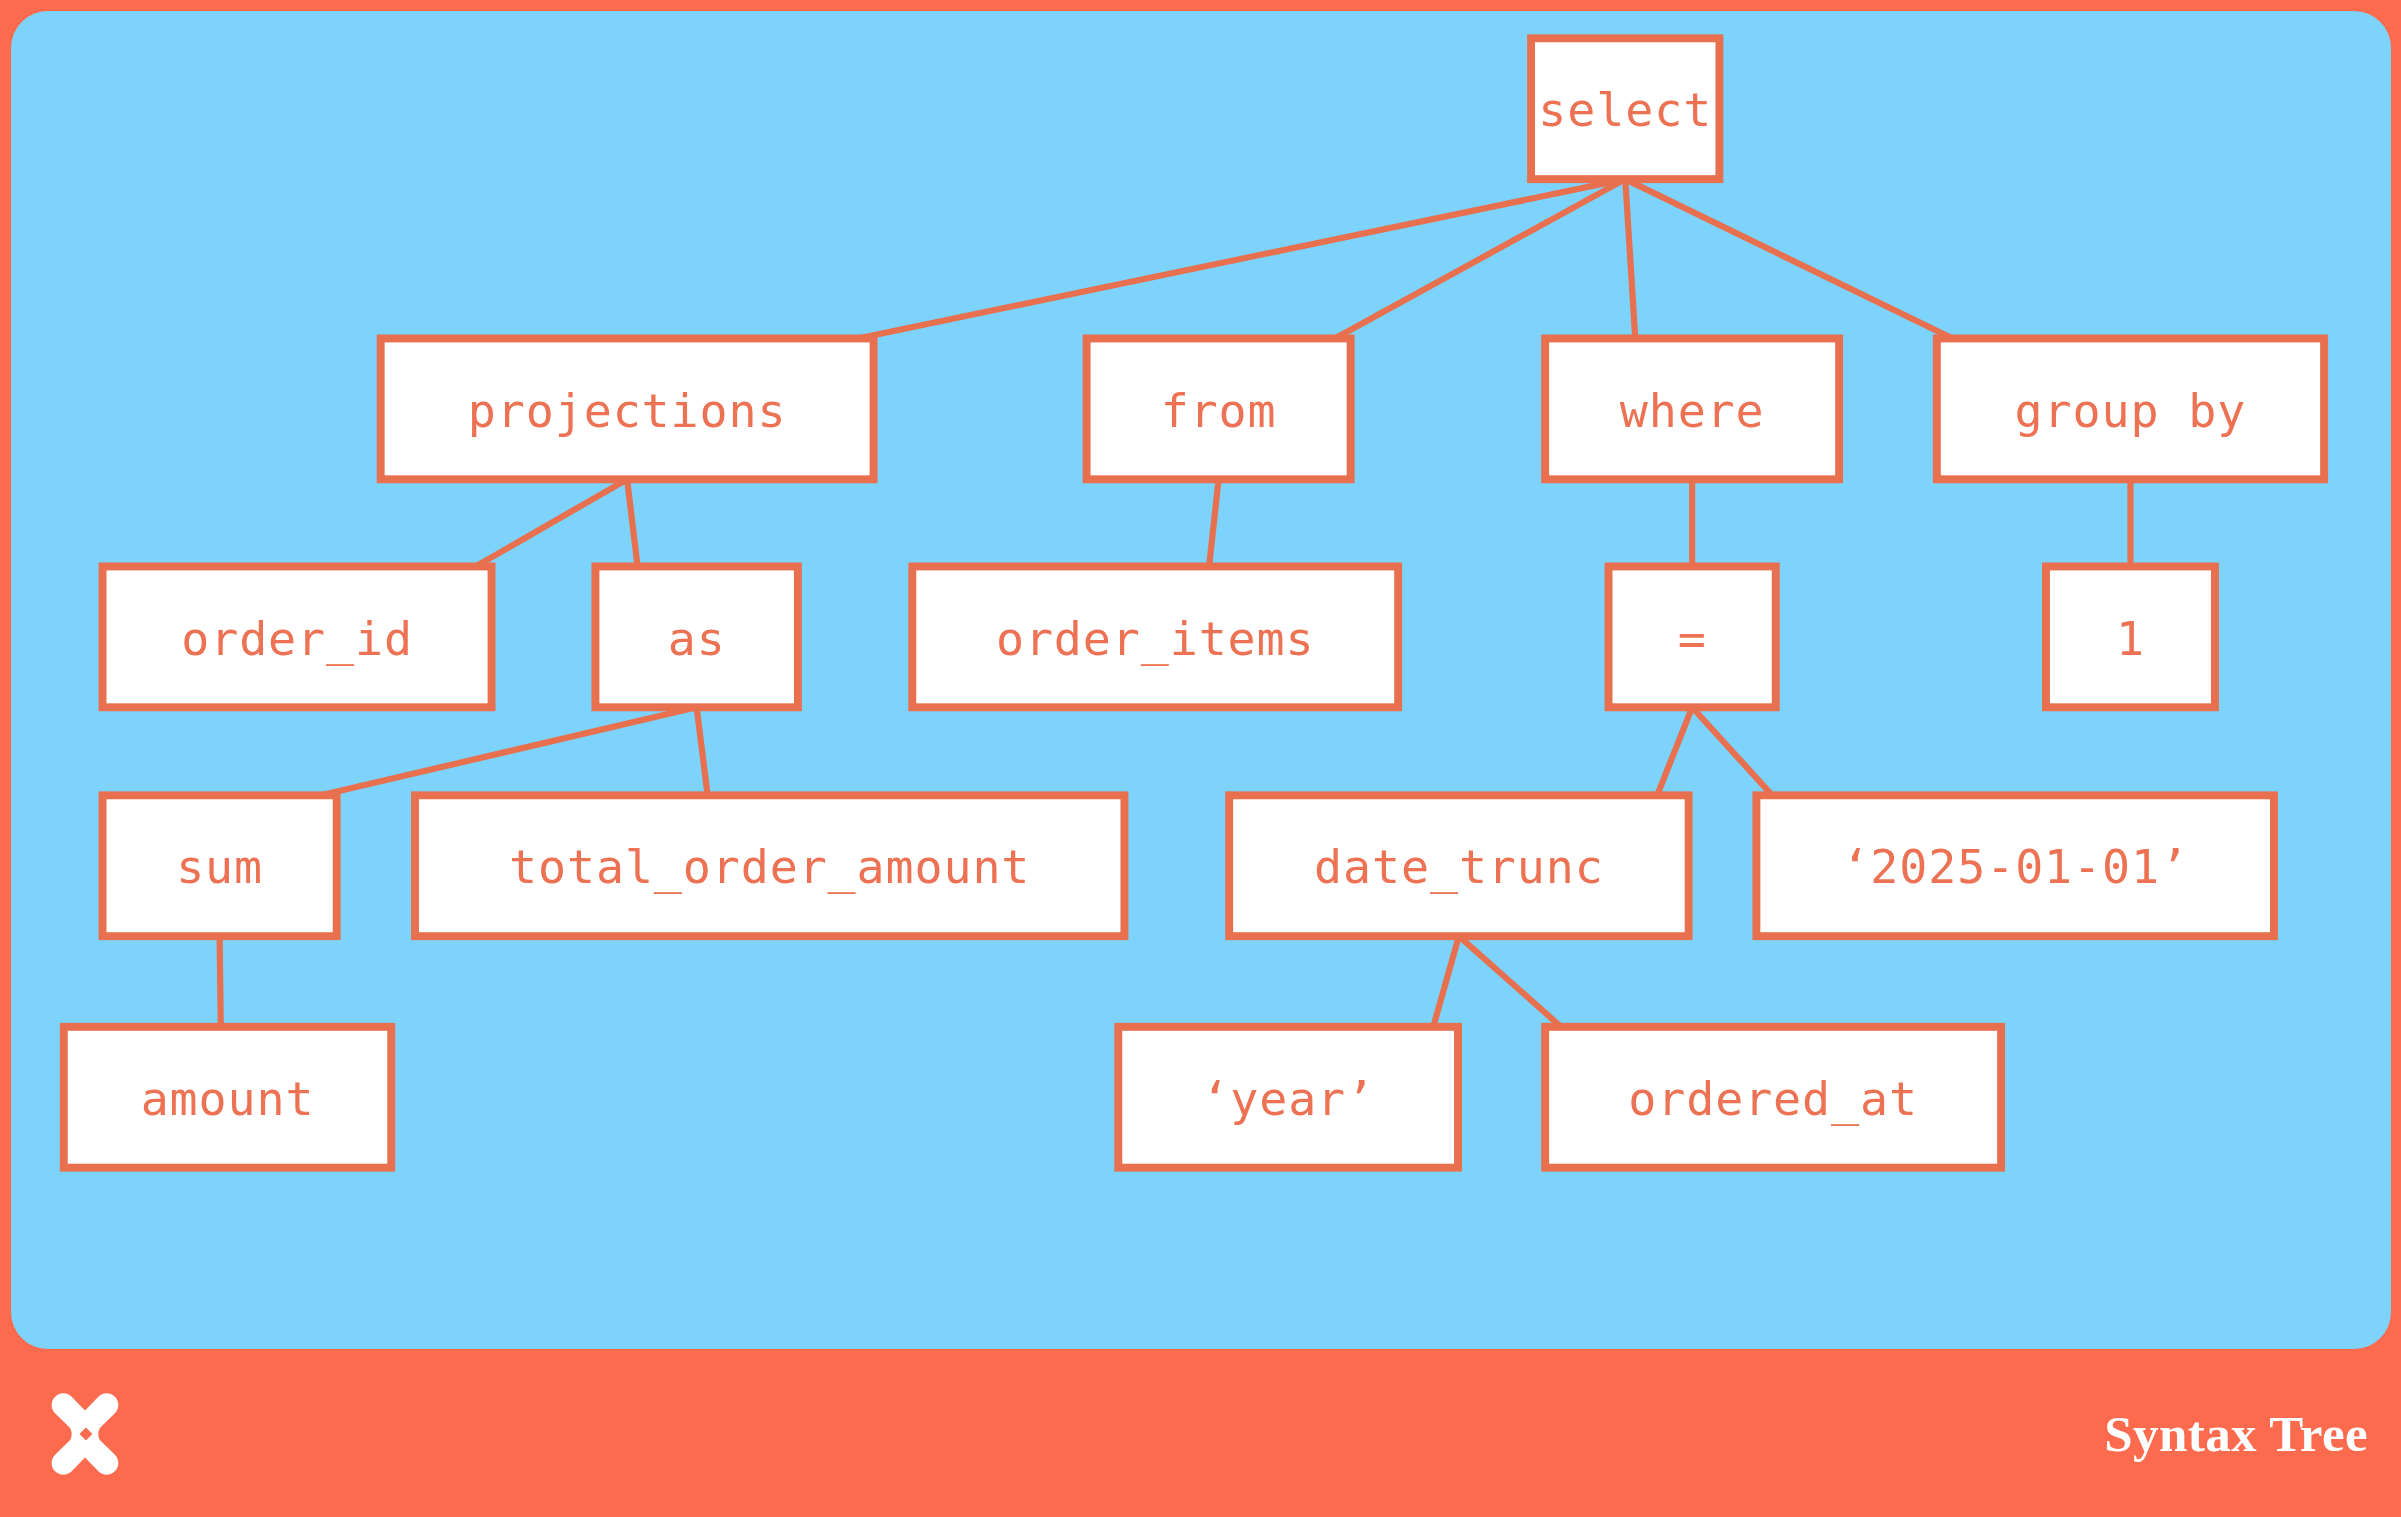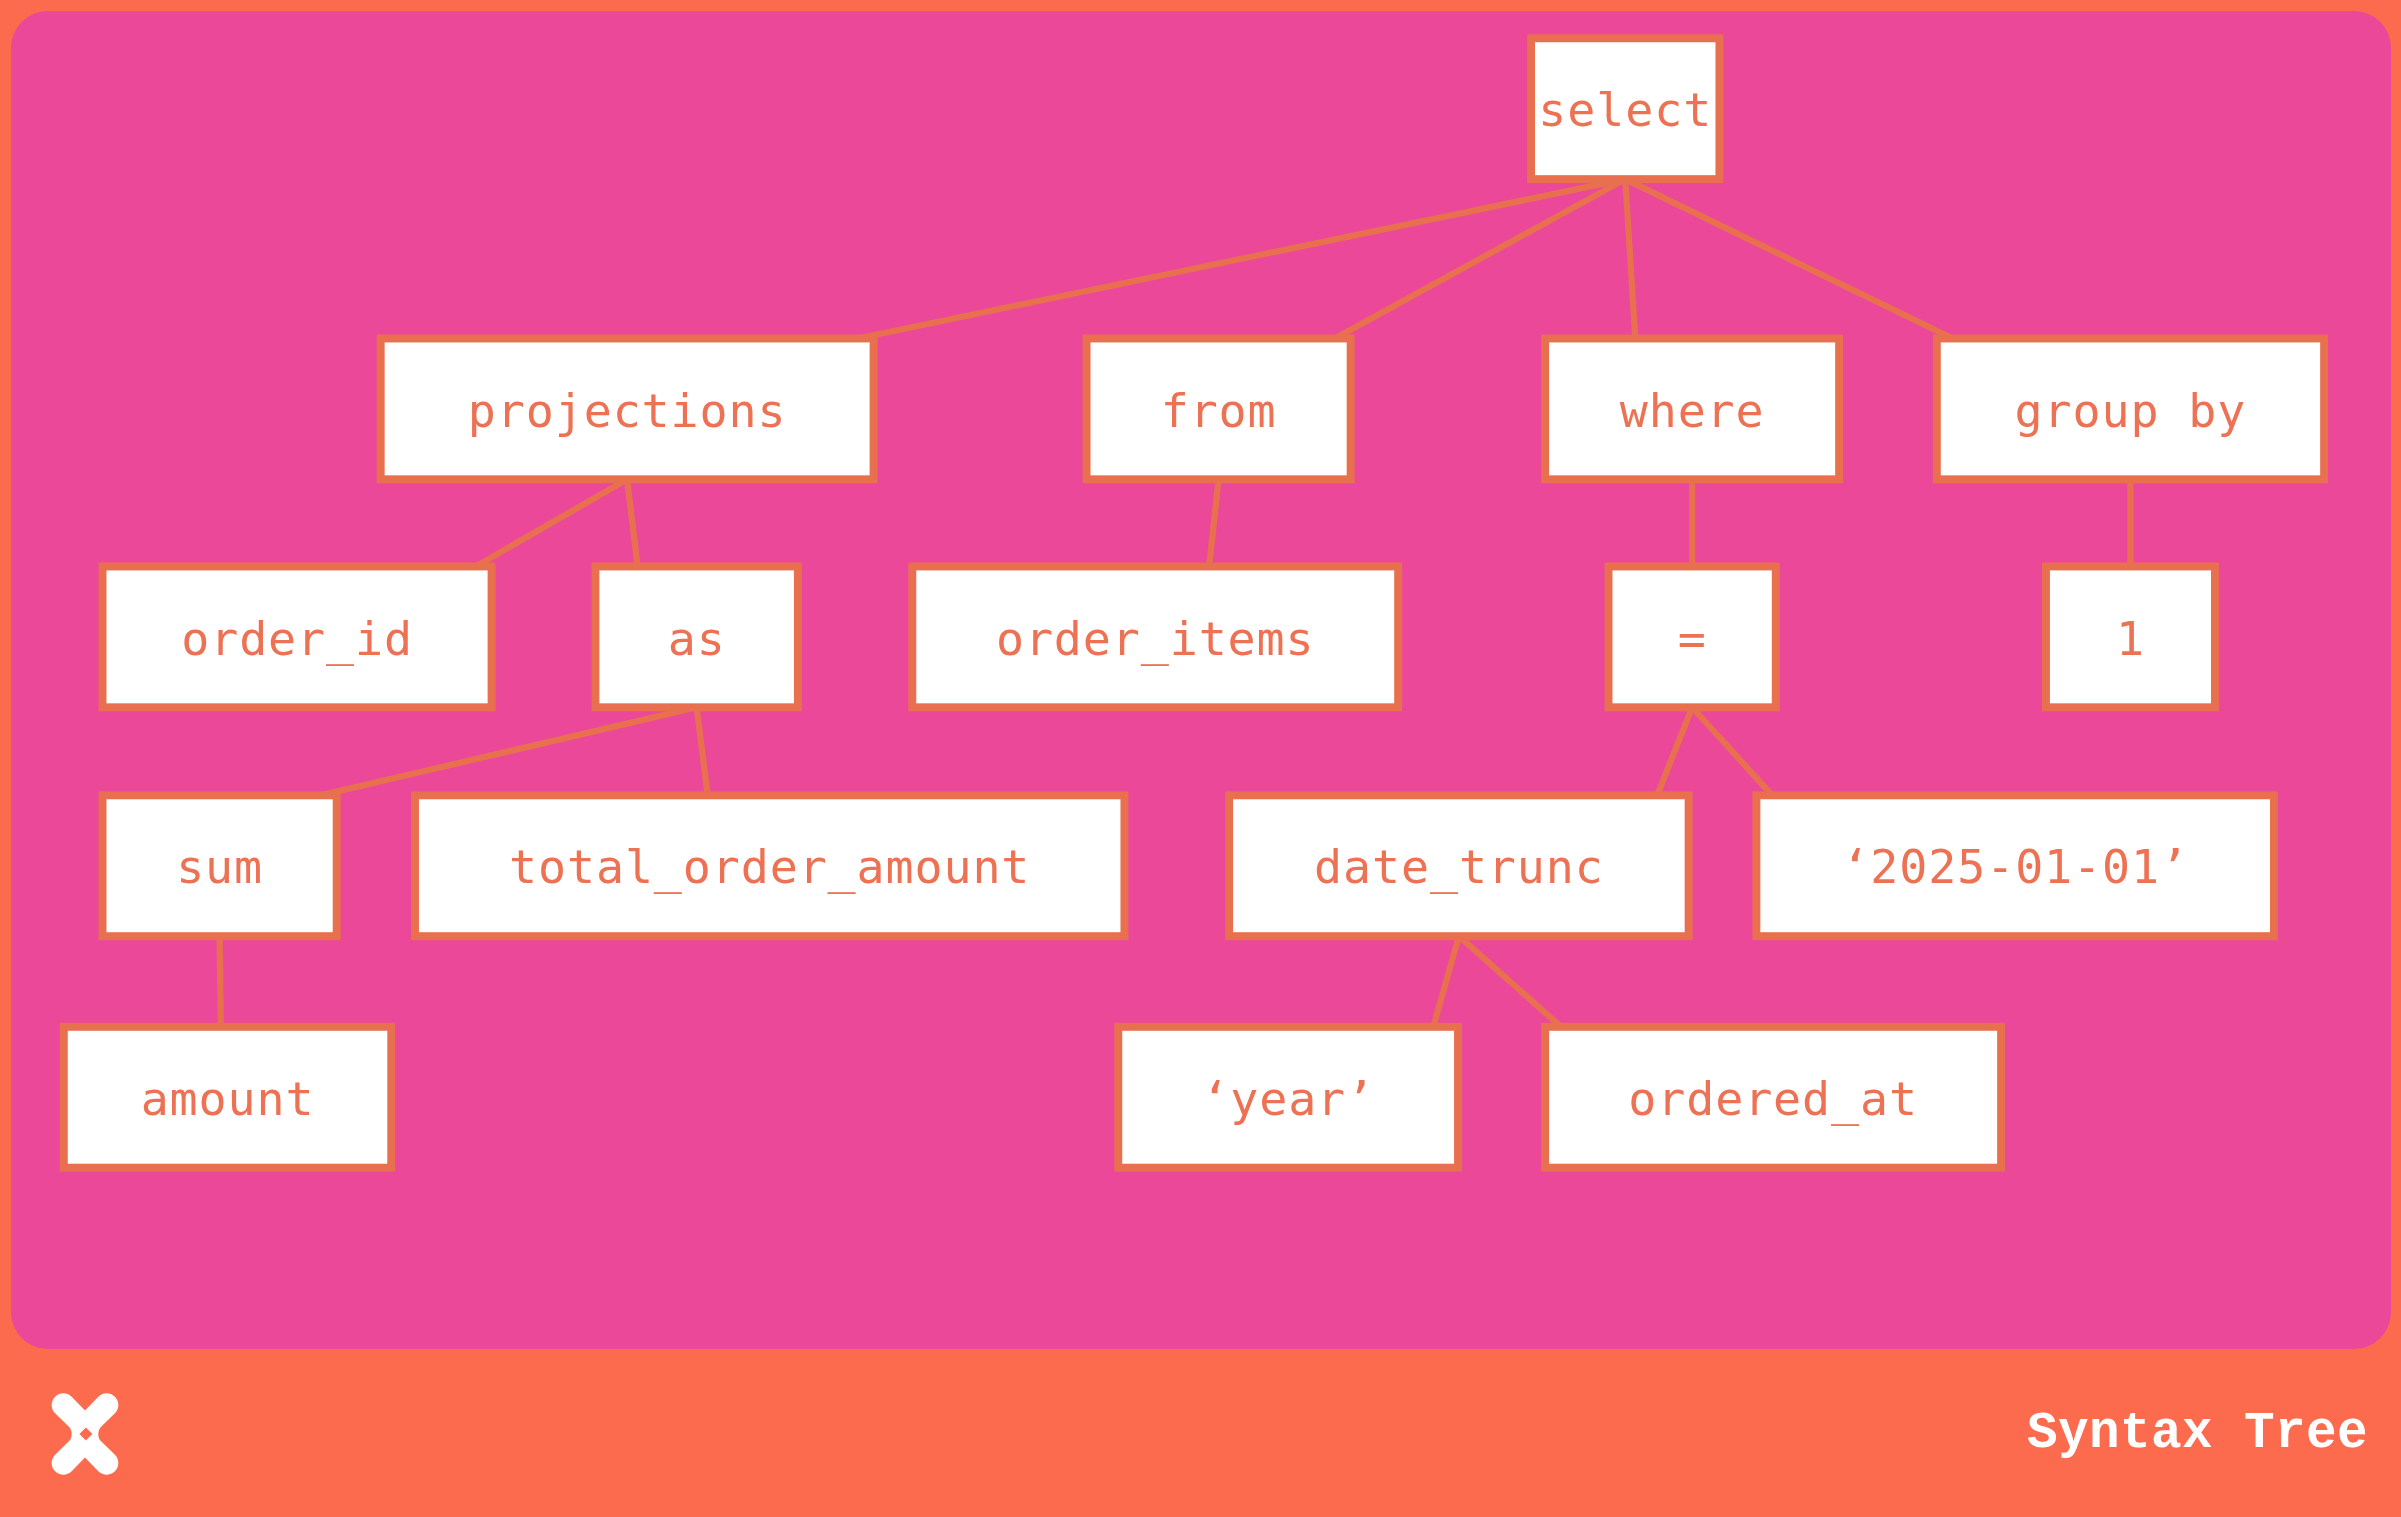--- a/index.html
+++ b/index.html
@@ -22,21 +22,21 @@
     box-sizing: border-box;
   }
 
   
   #canvas {
     position: absolute;
     left: 10.6px;
     top: 10.6px;
     width: 2380px;
     height: 1338px;
-    background: #ec4899;
+    background: #7dd3fc;
     border-radius: 37px;
     overflow: hidden;
   }
 
   #tree-svg {
     position: absolute;
     left: 0;
     top: 0;
     width: 2380px;
     height: 1338px;
@@ -81,21 +81,21 @@
   }
 
   #brand-logo {
     width: 92px;
     height: 92px;
     display: block;
   }
 
   #footer-title {
     color: #ffffff;
-    font-family: Liberation Mono, monospace;
+    font-family: Liberation Serif, serif;
     font-size: 51px;
     font-weight: bold;
     letter-spacing: 0.4px;
     white-space: nowrap;
   }
 </style>
 </head>
 <body>
 
 <div id="app">

